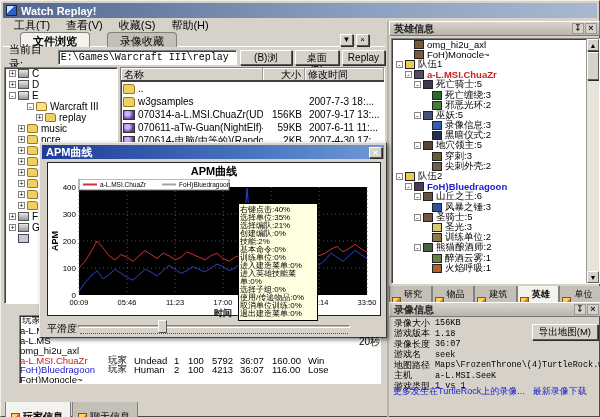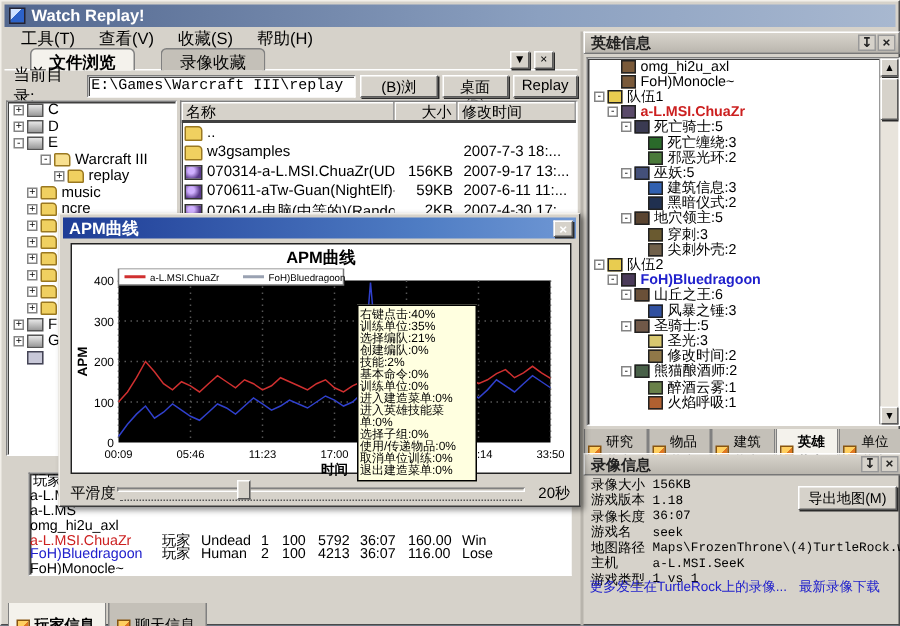--- a/index.html
+++ b/index.html
@@ -90,21 +90,21 @@
   .dlg-x { width:13px; height:11px; font-size:9px; line-height:10px; text-align:center;}
   .chartpanel { position:absolute; left:7px; top:19px; width:334px; height:154px; background:#fff; border:1px solid #222;}
   .charttitle { text-align:center; font-weight:bold; font-size:11px; padding-top:1px;}
   .tooltip { position:absolute; left:198px; top:60px; width:80px; background:#ffffe0; border:1px solid #000;
     font-size:8px; line-height:8px; padding:2px 1px; z-index:5;}
   .sliderrow { position:absolute; left:0; top:176px; width:348px; height:18px; font-size:10px;}
   .slabel { position:absolute; left:7px; top:3px;}
   .strack { position:absolute; left:38px; top:6px; width:272px; height:3px; border:1px solid #808080; border-bottom-color:#fff; border-right-color:#fff; background:#c0bcb4;}
   .sthumb2 { position:absolute; left:118px; top:1px; width:9px; height:13px; background:#d6d2ca; border:1px solid #fff; border-right-color:#555; border-bottom-color:#555;}
   .sticks { position:absolute; left:40px; top:12px; width:268px; height:3px; border-bottom:1px dotted #555;}
-  .svalue { position:absolute; right:8px; top:3px;}
+  .svalue { position:absolute; right:8px; top:16px;}
   a { cursor:pointer; }
 </style>
 </head>
 <body>
 
 <div class="win">
 
   <div class="titlebar">
     <span class="appico"></span>
     <span>Watch Replay!</span>
@@ -388,21 +388,21 @@
           <div class="hrow">
             <span style="width: 22px;"></span>
             <span class="expbox">-</span>
             <span class="tico hero-portrait-icon hico" style="background: rgb(68, 80, 122);"></span>
             <span>巫妖:5</span>
           </div>
           <div class="hrow">
             <span style="width: 31px;"></span>
             <span style="width: 9px;"></span>
             <span class="tico skill-icon hico" style="background: rgb(48, 96, 176);"></span>
-            <span>建筑信息:3</span>
+            <span>录像信息:3</span>
           </div>
           <div class="hrow">
             <span style="width: 31px;"></span>
             <span style="width: 9px;"></span>
             <span class="tico skill-icon hico" style="background: rgb(32, 48, 80);"></span>
             <span>黑暗仪式:2</span>
           </div>
           <div class="hrow">
             <span style="width: 22px;"></span>
             <span class="expbox">-</span>
@@ -454,21 +454,21 @@
           <div class="hrow">
             <span style="width: 31px;"></span>
             <span style="width: 9px;"></span>
             <span class="tico skill-icon hico" style="background: rgb(216, 200, 112);"></span>
             <span>圣光:3</span>
           </div>
           <div class="hrow">
             <span style="width: 31px;"></span>
             <span style="width: 9px;"></span>
             <span class="tico skill-icon hico" style="background: rgb(144, 120, 72);"></span>
-            <span>修改时间:2</span>
+            <span>训练单位:2</span>
           </div>
           <div class="hrow">
             <span style="width: 22px;"></span>
             <span class="expbox">-</span>
             <span class="tico hero-portrait-icon hico" style="background: rgb(72, 96, 72);"></span>
             <span>熊猫酿酒师:2</span>
           </div>
           <div class="hrow">
             <span style="width: 31px;"></span>
             <span style="width: 9px;"></span>
@@ -592,21 +592,21 @@
           <polyline points="30.0,112.0 36.0,103.8 42.0,97.1 48.0,91.7 54.0,99.8 60.0,95.8 66.0,90.3 72.0,94.4 78.0,98.5 84.0,101.2 90.0,95.8 96.0,90.3 102.0,93.0 108.0,97.1 114.0,91.7 120.0,86.3 126.0,90.3 132.0,94.4 138.0,91.7 144.0,87.7 150.0,90.3 156.0,93.0 162.0,89.0 168.0,85.0 174.0,87.7 180.0,91.7 186.0,89.0 192.0,83.6 198.0,9.3 204.0,78.2 210.0,83.6 216.0,87.7 222.0,82.3 228.0,76.8 234.0,80.9 240.0,85.0 246.0,80.9 252.0,75.5 258.0,78.2 264.0,82.3 270.0,86.3 276.0,80.9 282.0,74.2 288.0,78.2 294.0,82.3 300.0,76.8 306.0,71.5 312.0,75.5 318.0,79.5" fill="none" stroke="#3040cc" stroke-width="1"></polyline>
           <rect x="30" y="0" width="150" height="11" fill="#fff" stroke="#777"></rect>
           <line x1="34" y1="5.5" x2="48" y2="5.5" stroke="#d03030" stroke-width="2"></line>
           <text x="51" y="8" font-size="6.5" fill="#000">a-L.MSI.ChuaZr</text>
           <line x1="113" y1="5.5" x2="127" y2="5.5" stroke="#9aa2b2" stroke-width="2"></line>
           <text x="130" y="8" font-size="6.5" fill="#000">FoH)Bluedragoon</text>
         </svg>
     </div>
     <div class="tooltip" id="tooltip">
         <div>右键点击:40%</div>
-        <div>训练单位:35%</div>
+        <div>选择单位:35%</div>
         <div>选择编队:21%</div>
         <div>创建编队:0%</div>
         <div>技能:2%</div>
         <div>基本命令:0%</div>
         <div>训练单位:0%</div>
         <div>进入建造菜单:0%</div>
         <div>进入英雄技能菜单:0%</div>
         <div>选择子组:0%</div>
         <div>使用/传递物品:0%</div>
         <div>取消单位训练:0%</div>

